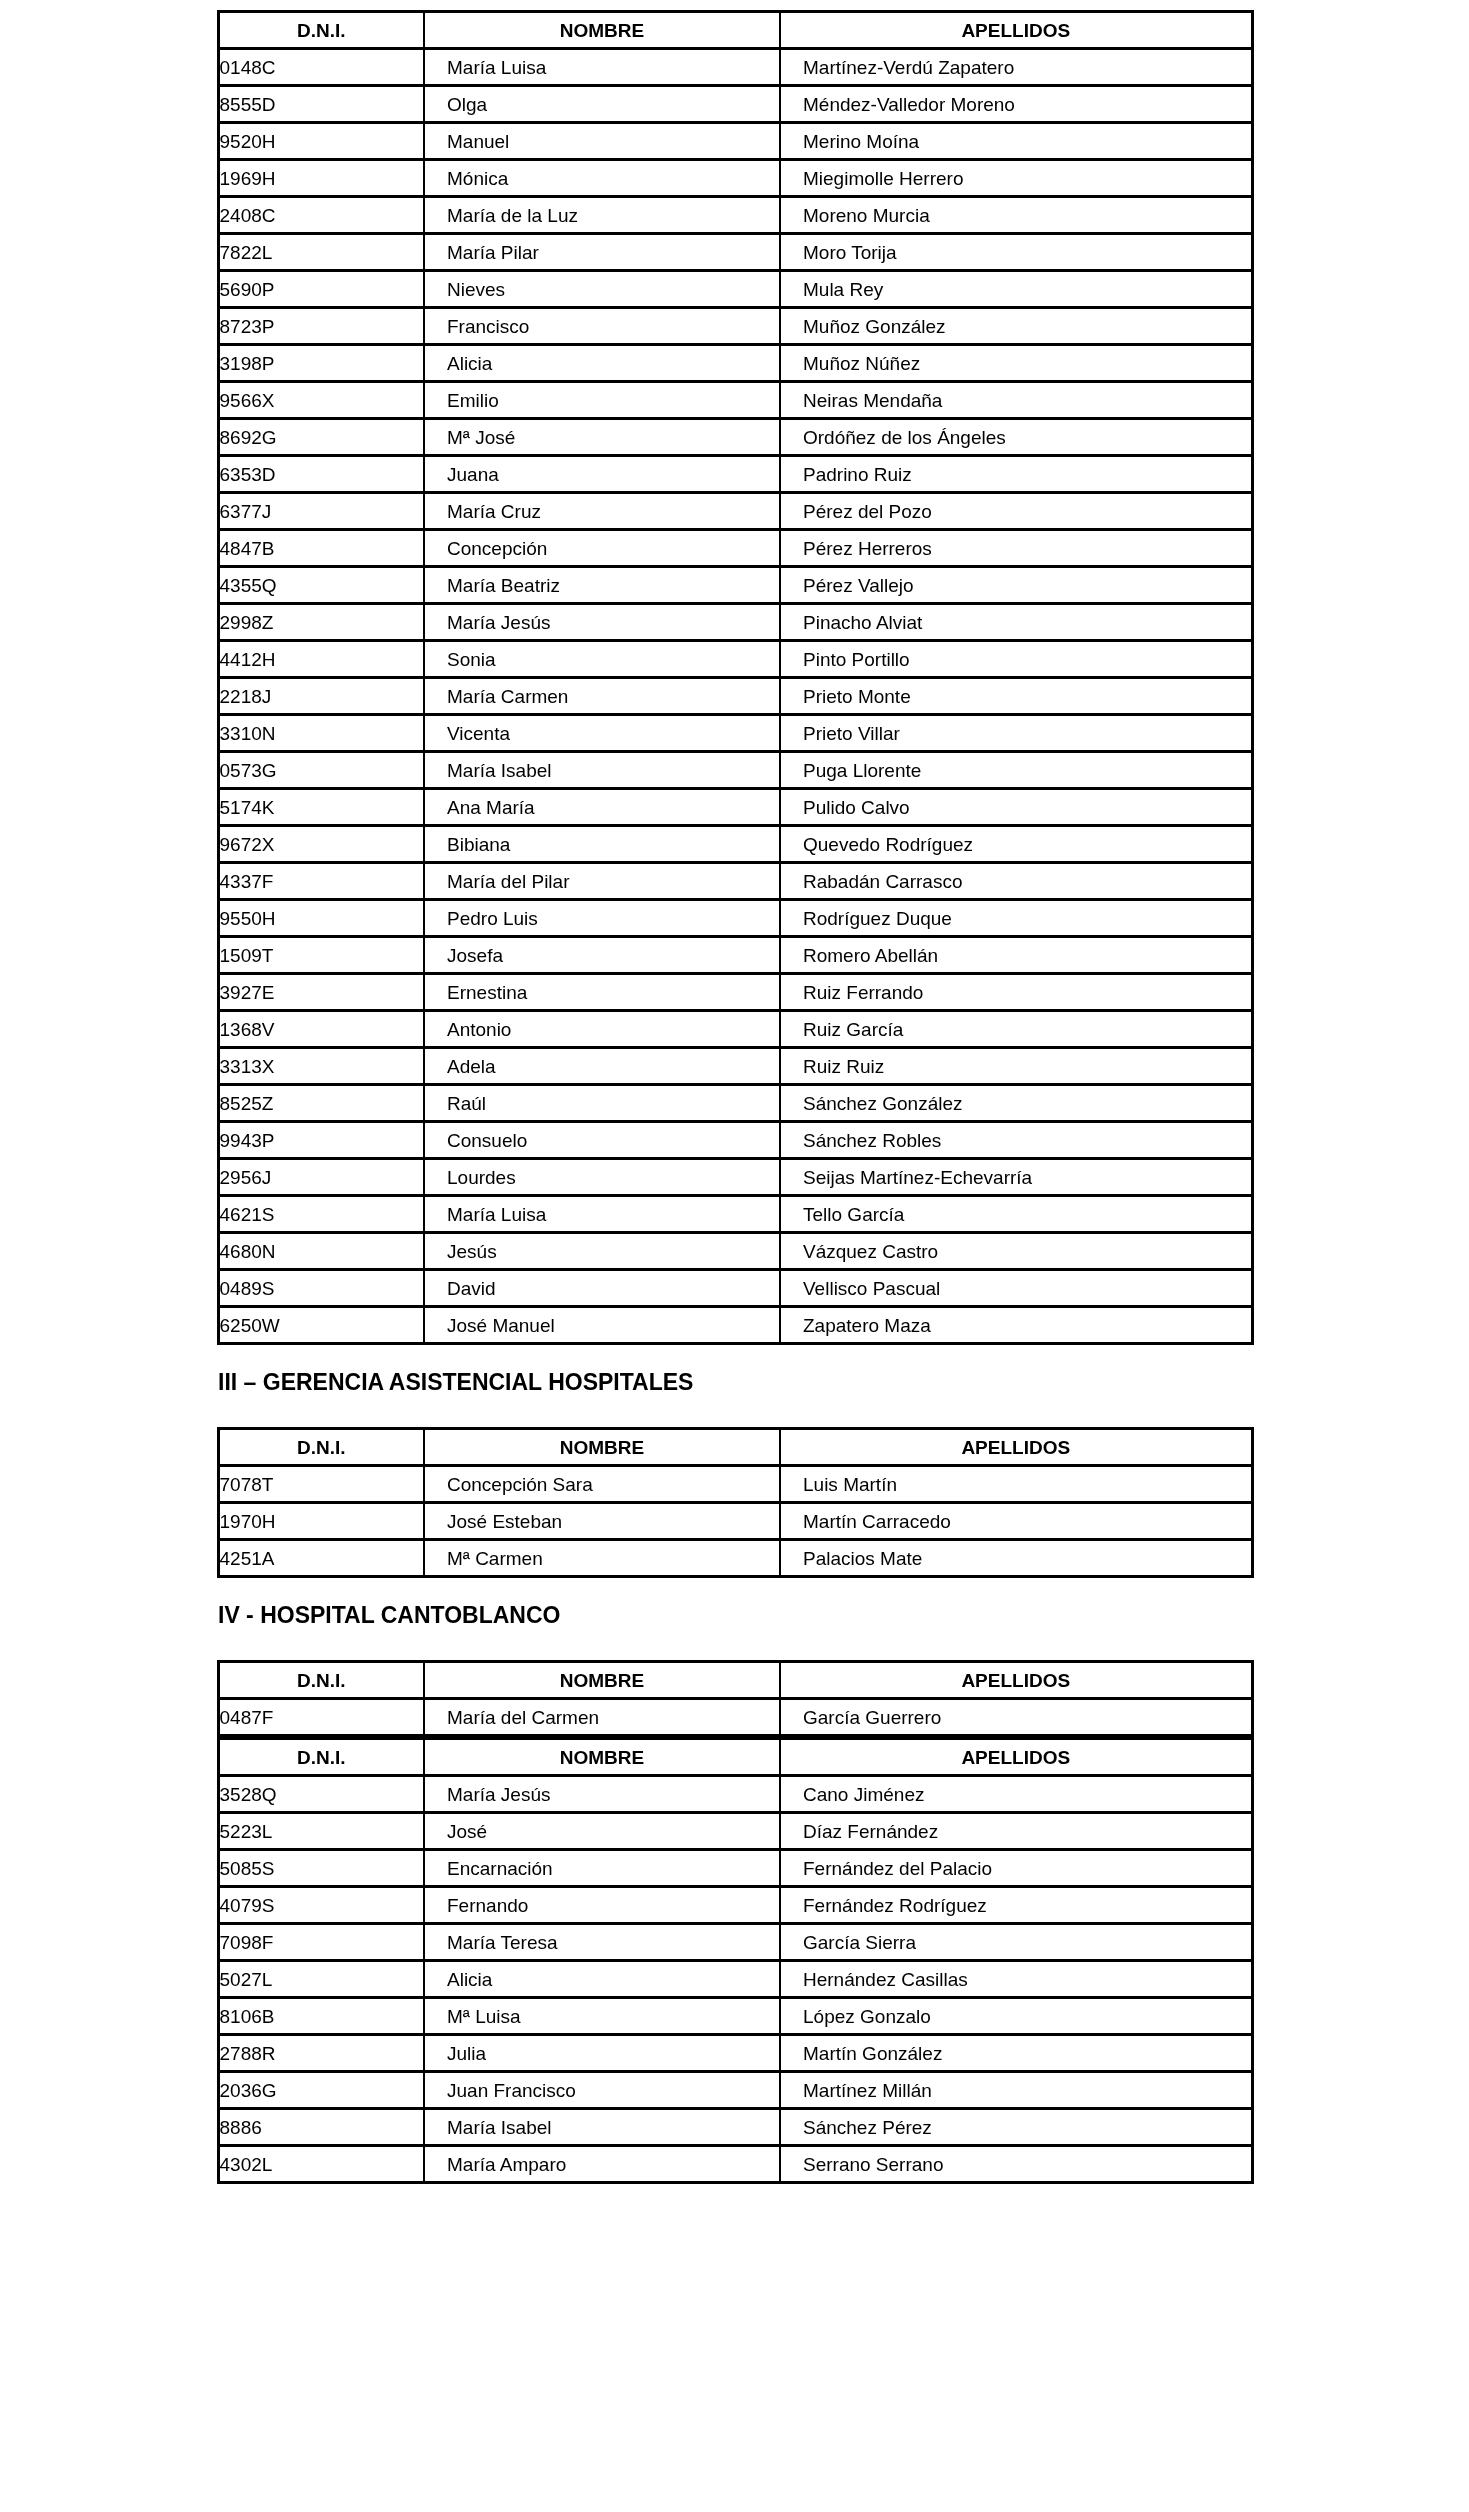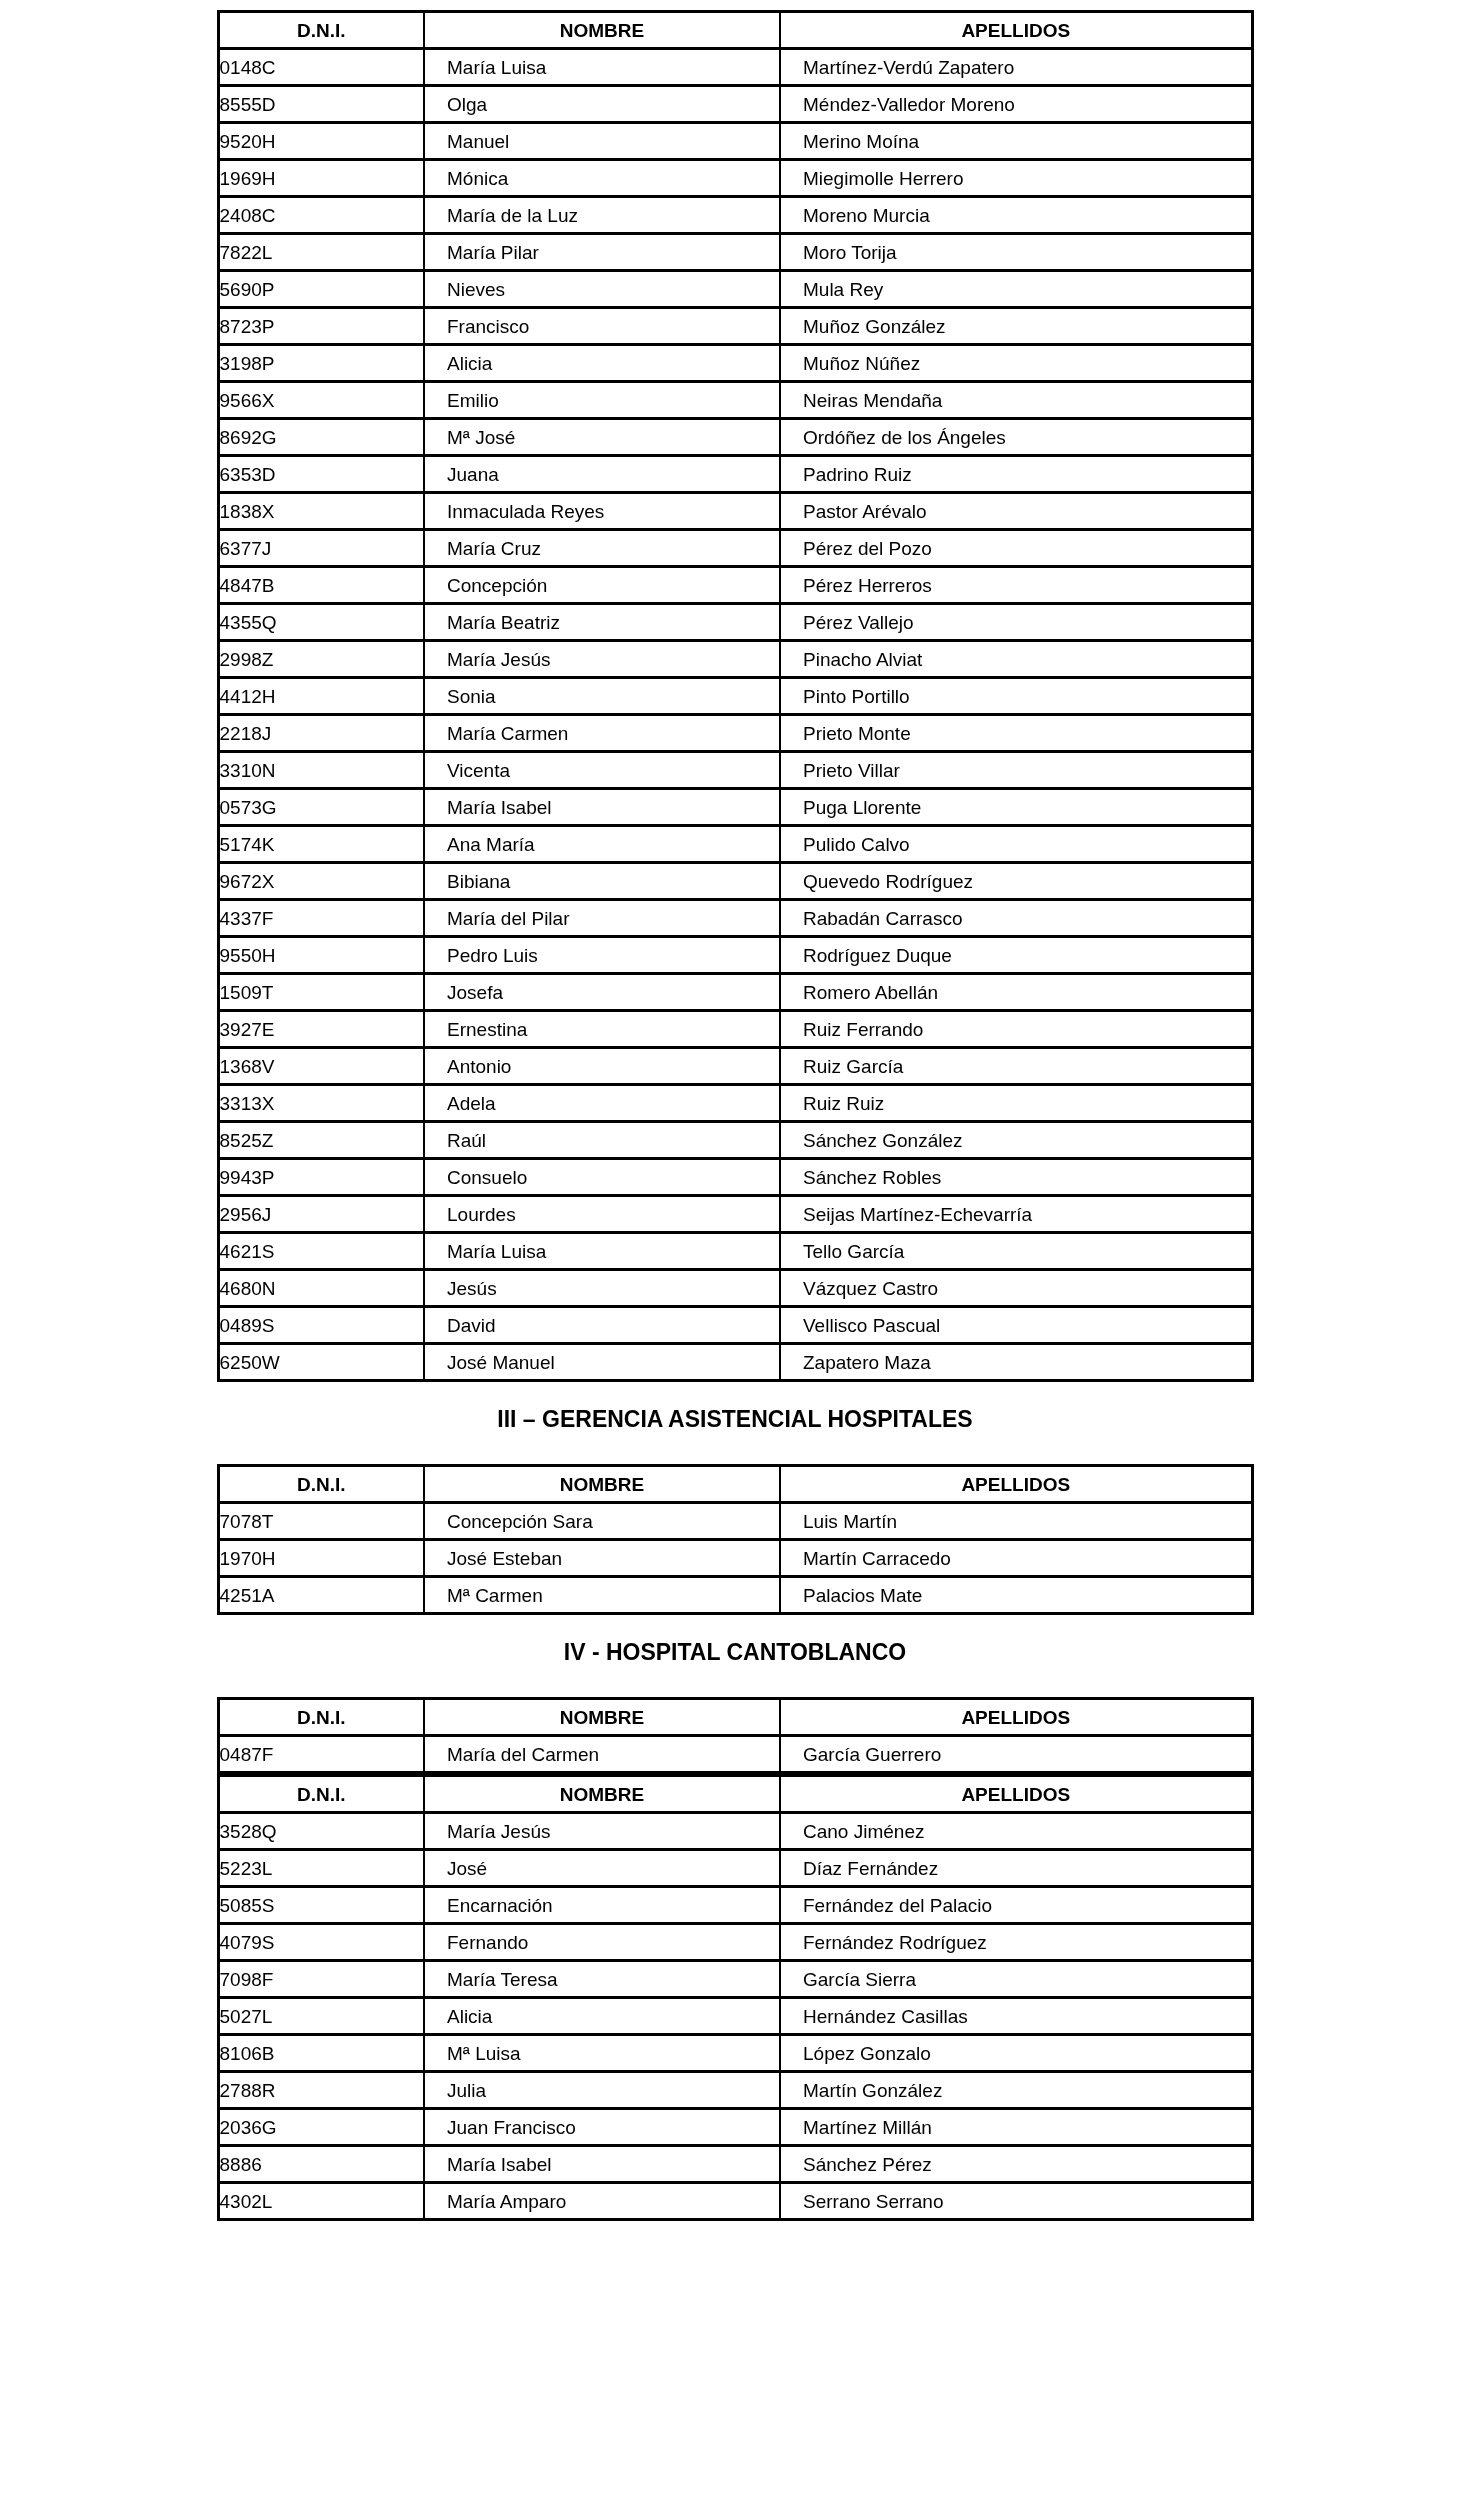--- a/index.html
+++ b/index.html
@@ -14,21 +14,21 @@
     font-family: "Liberation Sans", sans-serif;
     color: #000000;
   }
   .page {
     padding-top: 10px;
     width: 1470px;
   }
   .section-heading {
     width: 1034px;
     margin: 24.5px auto 33px auto;
-    text-align: center;
+    text-align: left;
     font-size: 23px;
     line-height: 24.5px;
     font-weight: bold;
     white-space: nowrap;
   }
   table.roster-table {
     border-collapse: collapse;
     table-layout: fixed;
     width: 1034px;
     margin: 0 auto 0 auto;
@@ -137,25 +137,20 @@
             <td class="c-dni">8692G</td>
             <td class="c-text">Mª José</td>
             <td class="c-text">Ordóñez de los Ángeles</td>
           </tr>
           <tr>
             <td class="c-dni">6353D</td>
             <td class="c-text">Juana</td>
             <td class="c-text">Padrino Ruiz</td>
           </tr>
           <tr>
-            <td class="c-dni">1838X</td>
-            <td class="c-text">Inmaculada Reyes</td>
-            <td class="c-text">Pastor Arévalo</td>
-          </tr>
-          <tr>
             <td class="c-dni">6377J</td>
             <td class="c-text">María Cruz</td>
             <td class="c-text">Pérez del Pozo</td>
           </tr>
           <tr>
             <td class="c-dni">4847B</td>
             <td class="c-text">Concepción</td>
             <td class="c-text">Pérez Herreros</td>
           </tr>
           <tr>

